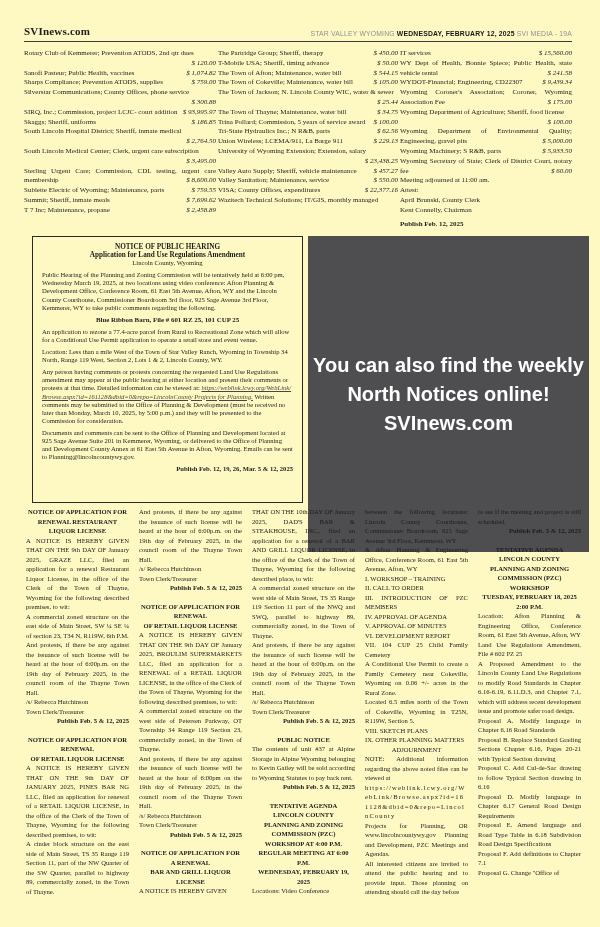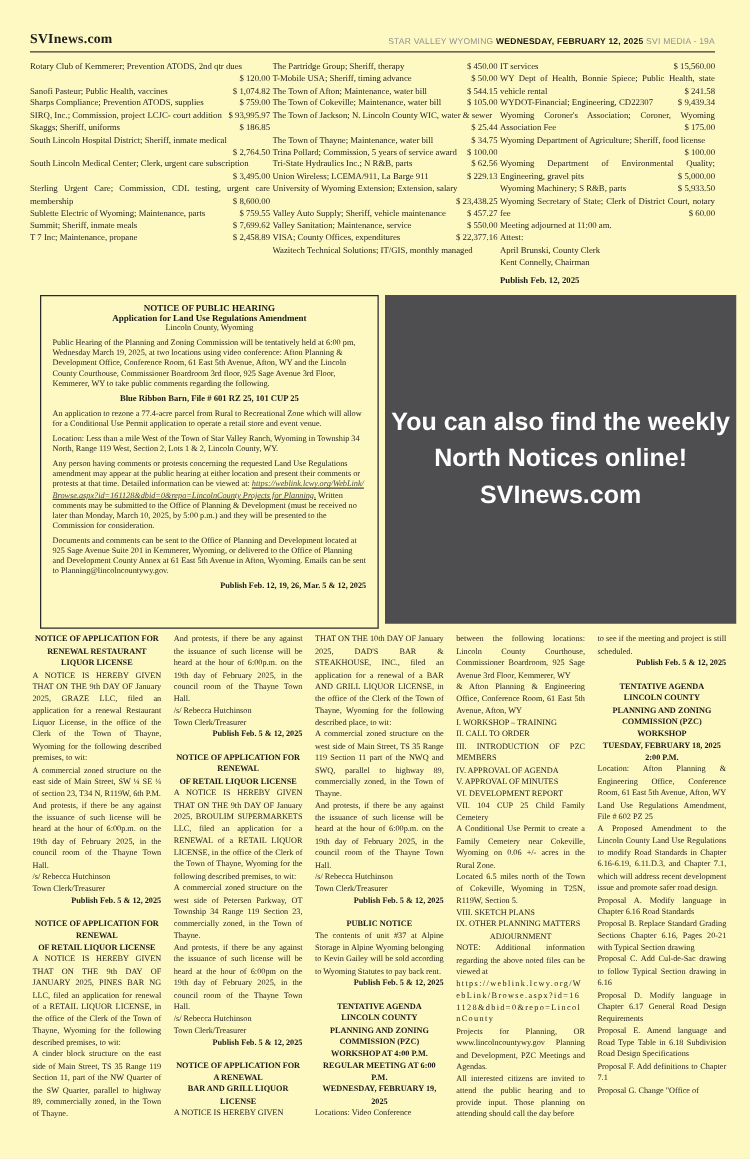--- a/index.html
+++ b/index.html
@@ -10,34 +10,34 @@
   #dateline{position:absolute;right:28px;top:30px;font-size:6.8px;color:#8f8f8f;
             font-family:"Liberation Sans", sans-serif;letter-spacing:.2px;}
   #dateline b{color:#161616;}
   #head-rule{position:absolute;left:24px;right:28px;top:41px;border-top:1px solid #3a3a3a;height:0;}
   
   .bills-col{position:absolute;top:49px;font-size:7px;line-height:9.8px;text-align:justify;}
   #bills-col-1{left:24px;width:192px;}
   #bills-col-2{left:218px;width:180px;}
   #bills-col-3{left:400px;width:172px;}
   .bill{overflow:hidden;}
-  .bill .amt{float:right;padding-left:5px;}
+  .bill .amt{float:right;padding-left:5px;font-style:italic;}
   .publish{font-weight:bold;text-align:left;margin-top:4px;}
   
   #hearing-box{position:absolute;left:32px;top:236px;width:271px;height:267px;box-sizing:border-box;
                border:1.6px solid #2a2a2a;padding:6px 9px;font-size:6.6px;line-height:8.1px;
                overflow:hidden;text-align:left;}
   #hearing-box .blk{margin-bottom:4px;}
   #hearing-box .title{font-weight:bold;text-align:center;font-size:7.2px;margin-bottom:0;}
   #hearing-box .center{text-align:center;margin-bottom:4px;}
   #hearing-box .sub{font-weight:bold;text-align:center;font-size:6.9px;}
   #hearing-box .pub{font-weight:bold;text-align:right;margin-bottom:0;}
   #hearing-box .lnk{color:#474747;font-style:italic;text-decoration:underline;word-break:break-all;}
   
-  #ad-box{position:absolute;left:308px;top:236px;width:281px;height:263px;
+  #ad-box{position:absolute;left:308px;top:236px;width:281px;height:316px;
           display:flex;flex-direction:column;align-items:center;justify-content:center;
           font-family:"Liberation Sans", sans-serif;font-weight:bold;color:#fff;
           font-size:20px;line-height:29px;text-align:center;}
   
   .legal-col{position:absolute;top:507px;bottom:0;font-size:6.6px;line-height:9.5px;text-align:justify;}
   #legal-col-1{left:26px;width:103px;}
   #legal-col-2{left:139px;width:103px;}
   #legal-col-3{left:252px;width:103px;}
   #legal-col-4{left:365px;width:103px;}
   #legal-col-5{left:478px;width:103px;}
@@ -53,20 +53,21 @@
 
 <div id="page">
   <div id="masthead">SVInews.com</div>
   <div id="dateline"><span>STAR VALLEY WYOMING </span><b>WEDNESDAY, FEBRUARY 12, 2025</b><span> SVI MEDIA - 19A</span></div>
   <div id="head-rule"></div>
 
   <div id="bills-col-1" class="bills-col">
       <div class="bill"><span>Rotary Club of Kemmerer; Prevention ATODS, 2nd qtr dues</span><span class="amt">$ 120.00</span></div>
       <div class="bill"><span>Sanofi Pasteur; Public Health, vaccines</span><span class="amt">$ 1,074.82</span></div>
       <div class="bill"><span>Sharps Compliance; Prevention ATODS, supplies</span><span class="amt">$ 759.00</span></div>
+      <div class="bill"><span>Silverstar Communications; County Offices, phone service</span><span class="amt">$ 300.88</span></div>
       <div class="bill"><span>SIRQ, Inc.; Commission, project LCJC- court addition</span><span class="amt">$ 93,995.97</span></div>
       <div class="bill"><span>Skaggs; Sheriff, uniforms</span><span class="amt">$ 186.85</span></div>
       <div class="bill"><span>South Lincoln Hospital District; Sheriff, inmate medical</span><span class="amt">$ 2,764.50</span></div>
       <div class="bill"><span>South Lincoln Medical Center; Clerk, urgent care subscription</span><span class="amt">$ 3,495.00</span></div>
       <div class="bill"><span>Sterling Urgent Care; Commission, CDL testing, urgent care membership</span><span class="amt">$ 8,600.00</span></div>
       <div class="bill"><span>Sublette Electric of Wyoming; Maintenance, parts</span><span class="amt">$ 759.55</span></div>
       <div class="bill"><span>Summit; Sheriff, inmate meals</span><span class="amt">$ 7,699.62</span></div>
       <div class="bill"><span>T 7 Inc; Maintenance, propane</span><span class="amt">$ 2,458.89</span></div>
     </div>
   <div id="bills-col-2" class="bills-col">

